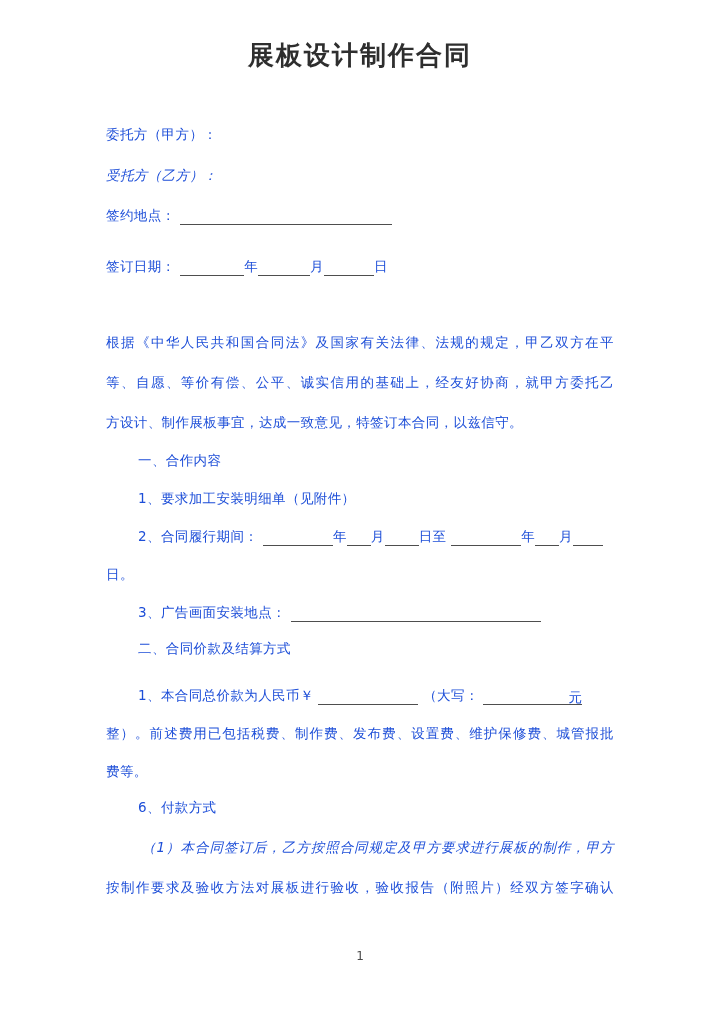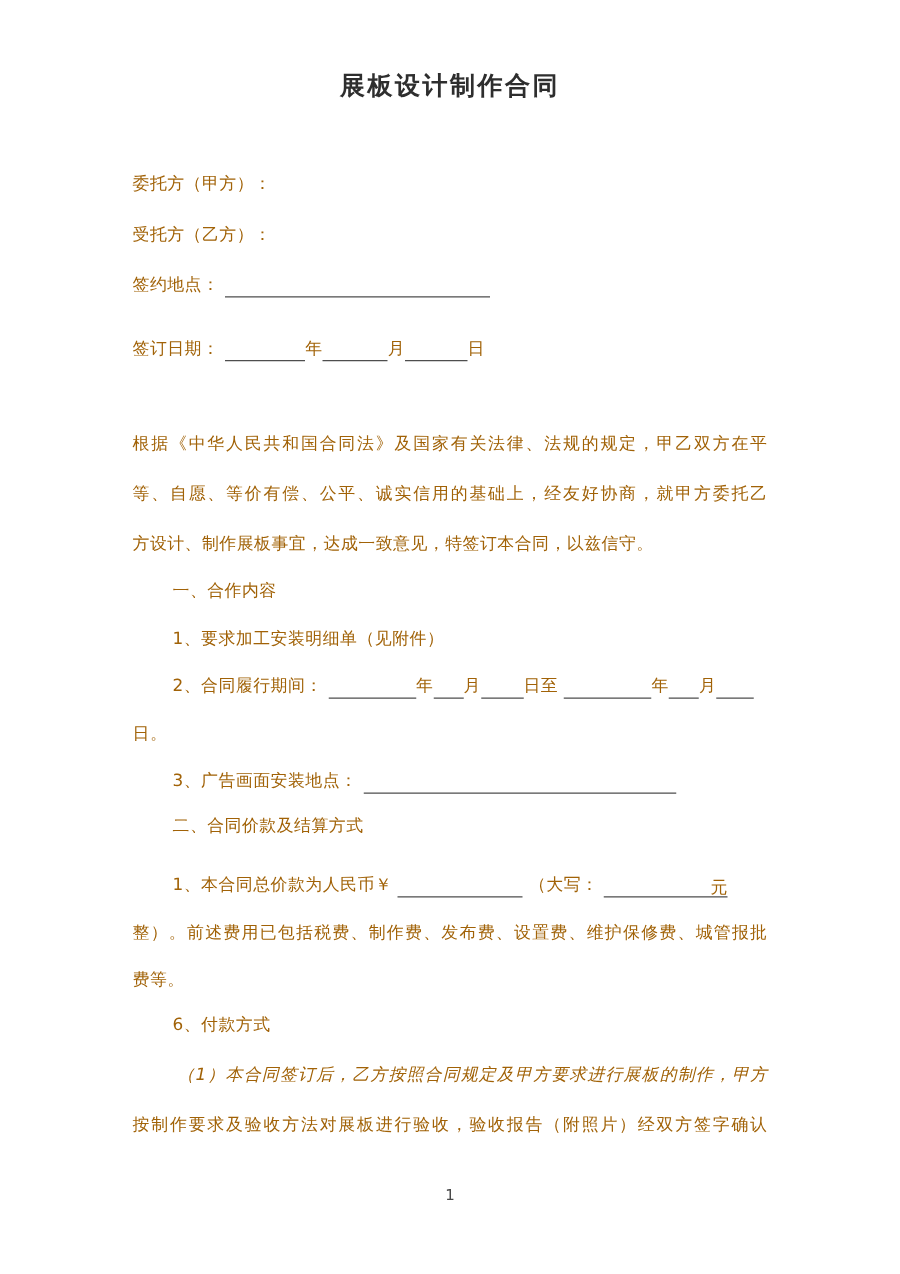--- a/index.html
+++ b/index.html
@@ -14,35 +14,35 @@
     margin: 0 auto;
     background: #ffffff;
     overflow: hidden;
     font-family: "DejaVu Sans", "Liberation Sans", sans-serif;
     color: #3f3f3f;
   }
   .content {
     padding: 0 106px;
   }
   .doc-title {
-    margin-top: 55px;
-    font-size: 20px;
+    margin-top: 42px;
+    font-size: 26px;
     line-height: 27px;
     font-weight: bold;
     letter-spacing: 2px;
     text-align: center;
     color: #2e2e2e;
     font-family: "DejaVu Serif", "Liberation Serif", serif;
   }
   .line {
     font-size: 13.5px;
     line-height: 19px;
     letter-spacing: 0.4px;
     margin-top: 19px;
-    color: #a16207;
+    color: #1d4ed8;
   }
   .line.nowrap { white-space: nowrap; }
   .line.justify {
     text-align: justify;
     text-align-last: justify;
   }
   .blank {
     display: inline-block;
     height: 15px;
     border-bottom: 1px solid #4e4e4e;
@@ -50,21 +50,21 @@
   }
   .ul {
     border-bottom: 1px solid #4e4e4e;
     display: inline-block;
     height: 15px;
     vertical-align: bottom;
     line-height: 16px;
   }
   
   [data-name="party-a-line"]        { margin-top: 56px; }
-  [data-name="party-b-line"]        { margin-top: 22px; }
+  [data-name="party-b-line"]        { margin-top: 22px; font-style: italic; }
   [data-name="signing-place-line"]  { margin-top: 21px; }
   [data-name="signing-date-line"]   { margin-top: 32px; }
   [data-name="preamble-line-1"]     { margin-top: 57px; }
   [data-name="preamble-line-2"],
   [data-name="preamble-line-3"]     { margin-top: 21px; }
   [data-name="item-2-1-line"]       { margin-top: 28px; }
   [data-name="section-2-heading"],
   [data-name="item-2-2-line"]       { margin-top: 17px; }
   [data-name="clause-2-2-1-line-1"],
   [data-name="clause-2-2-1-line-2"] { margin-top: 21px; }

